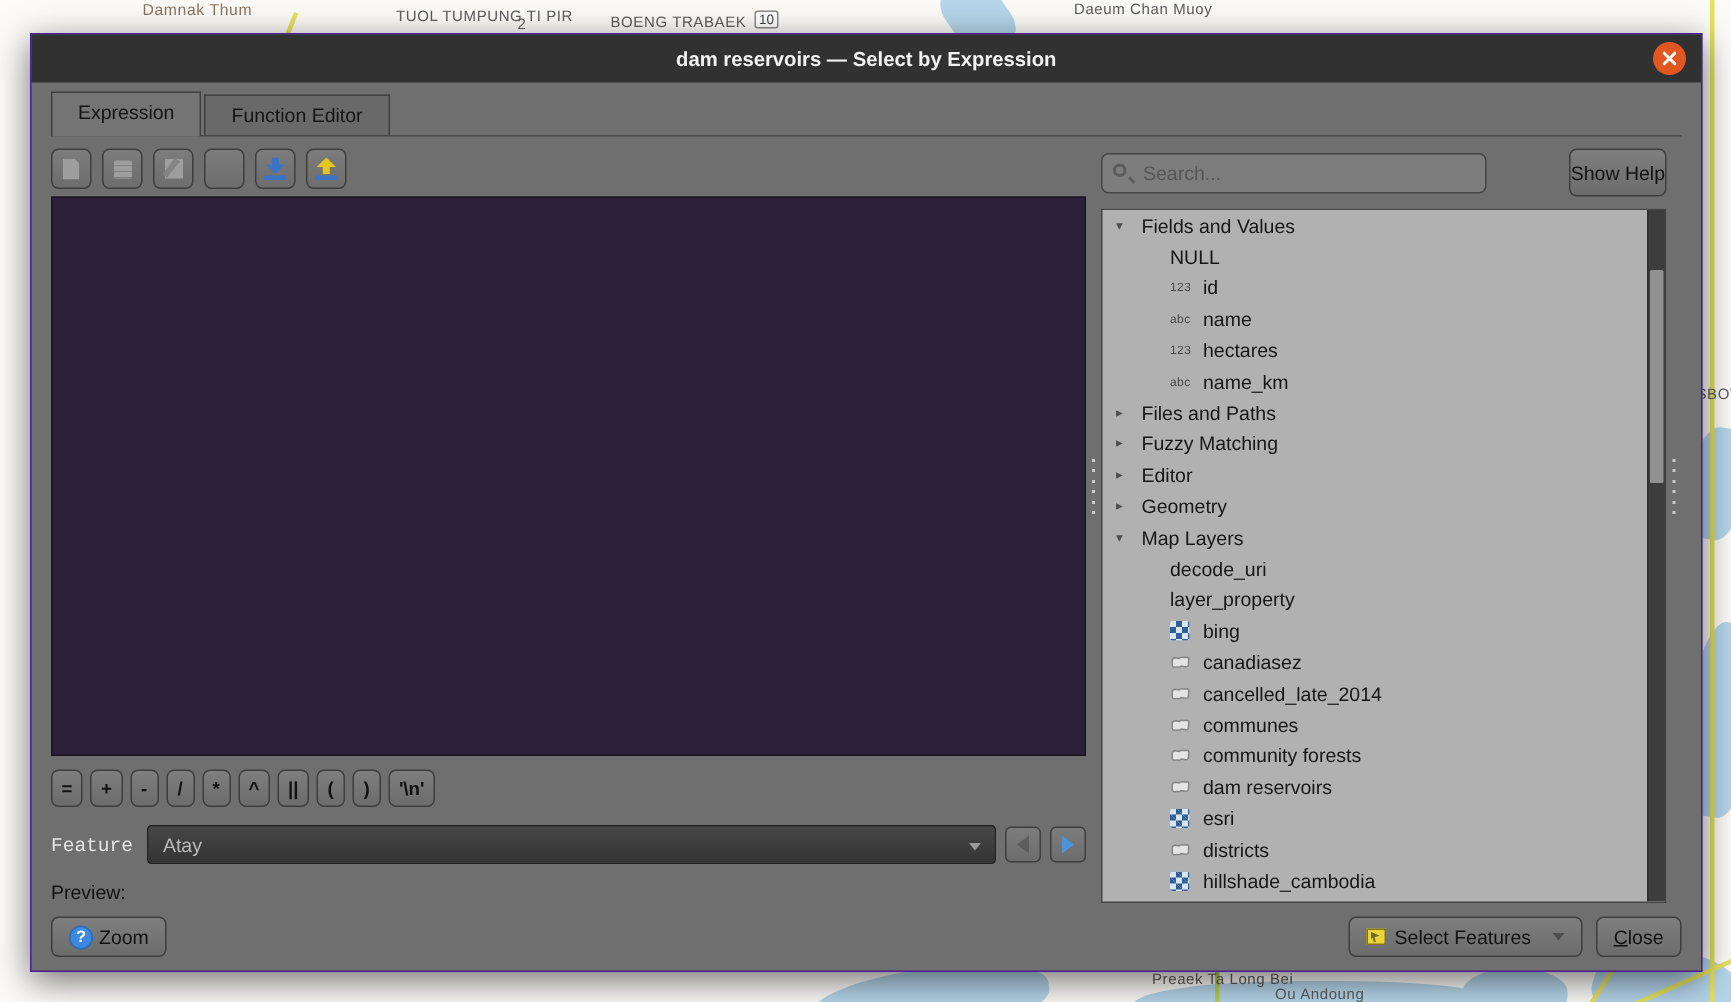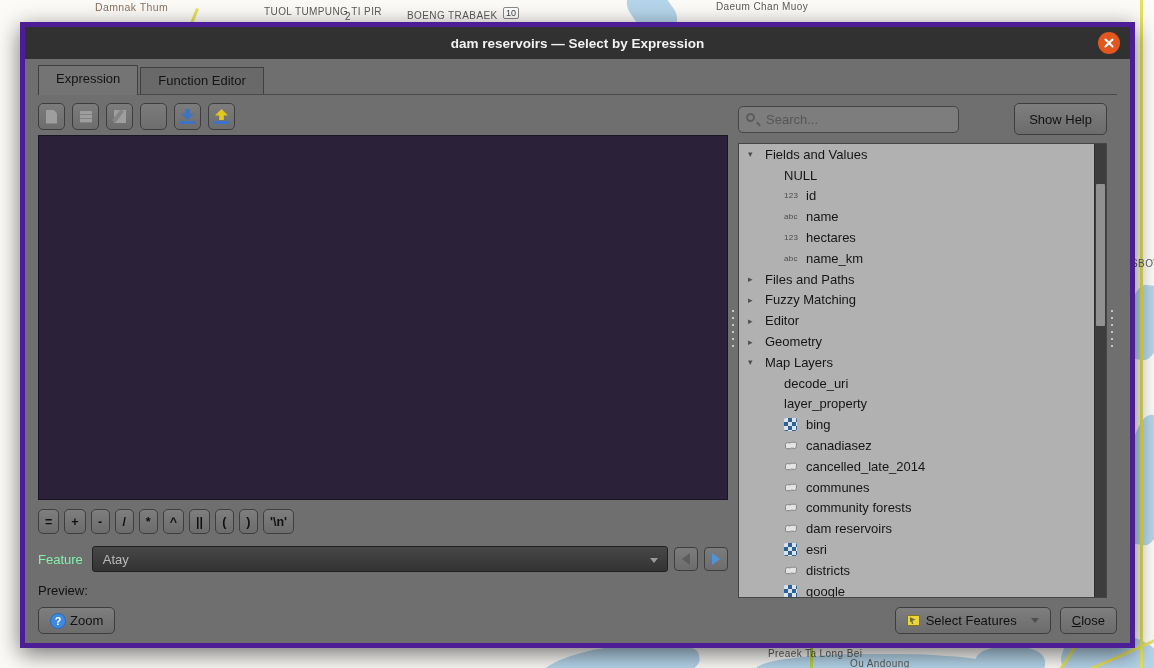--- a/index.html
+++ b/index.html
@@ -27,21 +27,21 @@
   .y2 { left:1070px; top:615px; width:3px; height:75px; transform:rotate(33deg); }
   .y3 { left:1085px; top:650px; width:90px; height:3px; transform:rotate(-24deg); }
   .y4 { left:193px;  top:8px;   width:3px;  height:16px; transform:rotate(22deg); }
   .y5 { left:810px;  top:644px; width:3px;  height:26px; background:#b7d24a; }
   .map-label { position:absolute; font-size:10px; color:#5c5c5c; white-space:nowrap; letter-spacing:.4px; }
   .map-label.place { color:#8d7460; font-size:10.5px; }
   .map-label.shield { border:1px solid #8a8a8a; background:#fff; color:#444; padding:0 2px; font-size:9px; border-radius:2px; letter-spacing:0; }
 
   
   .dialog { position:absolute; left:20px; top:22px; width:1115px; height:626px;
-    background:#6f6f6f; border:5px solid #4c1d95; box-shadow:0 6px 22px rgba(0,0,0,.55);
+    background:#6f6f6f; border:1px solid #4c1d95; box-shadow:0 6px 22px rgba(0,0,0,.55);
     display:flex; flex-direction:column; }
   .titlebar { height:32px; background:#313131; color:#f2f2f2; display:flex; align-items:center;
     justify-content:center; position:relative; flex:0 0 32px; }
   .titlebar .title { font-size:13.5px; font-weight:bold; }
   .close-btn { position:absolute; right:10px; top:5px; width:22px; height:22px; border-radius:50%;
     background:#e2561f; cursor:default; }
   .close-btn::before, .close-btn::after { content:""; position:absolute; left:5px; top:10px;
     width:12px; height:2px; background:#fff; border-radius:1px; }
   .close-btn::before { transform:rotate(45deg); }
   .close-btn::after  { transform:rotate(-45deg); }
@@ -83,21 +83,21 @@
   .expr-editor { margin-top:5px; height:373px; background:#2b2139; border:1px solid #191523;
     color:#cfc8dd; font-family:"DejaVu Sans Mono","Liberation Mono",monospace; font-size:12px; padding:4px; }
 
   
   .operators { margin-top:9px; display:flex; gap:5px; }
   .op-btn { height:25px; min-width:19px; padding:0 6px; font-size:12.5px; font-weight:bold; color:#111;
     background:linear-gradient(#7e7e7e,#6c6c6c); border:1px solid #3e3e3e; border-radius:5px; }
 
   
   .feature-row { margin-top:12px; display:flex; align-items:center; }
-  .feature-label { font-size:13px; color:#86efac; margin-right:9px; }
+  .feature-label { font-size:13px; color:#e5e5e5; margin-right:9px;font-family:Liberation Mono, monospace; }
   .feature-combo { flex:1; height:26px; background:linear-gradient(#474747,#333333); border:1px solid #202020;
     border-radius:3px; display:flex; align-items:center; padding:0 10px; position:relative; }
   .feature-combo .value { color:#b9b9b9; font-size:13px; }
   .combo-caret { position:absolute; right:9px; top:11px; width:0; height:0;
     border-left:4px solid transparent; border-right:4px solid transparent; border-top:5px solid #9a9a9a; }
   .nav-btn { width:24px; height:24px; margin-left:6px; border:1px solid #3e3e3e; border-radius:4px;
     background:linear-gradient(#7c7c7c,#6d6d6d); display:flex; align-items:center; justify-content:center; }
   .tri-left { width:0; height:0; border-top:6px solid transparent; border-bottom:6px solid transparent;
     border-right:8px solid #5d5d5d; }
   .tri-right { width:0; height:0; border-top:6px solid transparent; border-bottom:6px solid transparent;
@@ -108,21 +108,21 @@
   
   .search-row { margin-top:8px; display:flex; align-items:center;gap:48px; }
   .search-wrap { flex:1; position:relative; }
   .search-input { width:100%; height:27px; background:#7d7d7d; border:1px solid #454545; border-radius:5px;
     padding:0 8px 0 27px; font-size:13px; color:#222; outline:none; }
   .search-input::placeholder { color:#565656; }
   .search-icon { position:absolute; left:8px; top:7px; width:9px; height:9px; border:2px solid #5c5c5c;
     border-radius:50%; }
   .search-icon::after { content:""; position:absolute; left:8px; top:8px; width:5px; height:2px;
     background:#5c5c5c; transform:rotate(45deg); }
-  .show-help-btn { margin-left:7px; height:32px; padding:0 14px; font-size:13px; color:#111;
+  .show-help-btn { margin-left:7px; height:32px; padding:0 0; font-size:13px; color:#111;
     background:linear-gradient(#7e7e7e,#6c6c6c); border:1px solid #3e3e3e; border-radius:5px; }
 
   .tree-wrap { margin-top:8px; height:466px; background:#b1b1b1; border:1px solid #454545;
     position:relative; overflow:hidden; }
   .tree { position:absolute; inset:0 12px 0 0; overflow:hidden; }
   .tree-row { height:20.8px; display:flex; align-items:center; padding-left:9px; font-size:13px; color:#161616; white-space:nowrap; }
   .tw-arrow { width:17px; font-size:9px; color:#4f4f4f; }
   .tw-indent { width:36px; flex:0 0 36px; }
   .tw-type { width:22px; flex:0 0 22px; font-size:8px; color:#4a4a4a; letter-spacing:.3px; }
   .tw-icon { width:22px; flex:0 0 22px; display:flex; align-items:center; }
@@ -382,27 +382,20 @@
                       <path d="M1.5 4.5 Q1.5 2.5 3.5 2.5 L6 3 Q7 1.8 8.5 2.3 L11.5 2.2 Q12.8 2.4 12.5 4 L12.3 6.5 Q12.5 8.5 10.5 8.5 L7.5 8 Q6.5 9.2 5 8.6 L2.8 8.8 Q1.2 8.6 1.5 7 Z" fill="#e4e4e4" stroke="#858585" stroke-width="1"></path>
                     </svg>
                   </span>
                   <span>districts</span>
                 </div>
                 <div class="tree-row">
                   <span class="tw-indent"></span>
                   <span class="tw-icon">
                     <span class="tw-raster"></span>
                   </span>
-                  <span>google</span>
-                </div>
-                <div class="tree-row">
-                  <span class="tw-indent"></span>
-                  <span class="tw-icon">
-                    <span class="tw-raster"></span>
-                  </span>
                   <span>hillshade_cambodia</span>
                 </div>
               </div>
             <div class="scrollbar">
               <div class="scroll-thumb"></div>
             </div>
           </div>
         </div>
 
         <div class="vsplit"></div>

